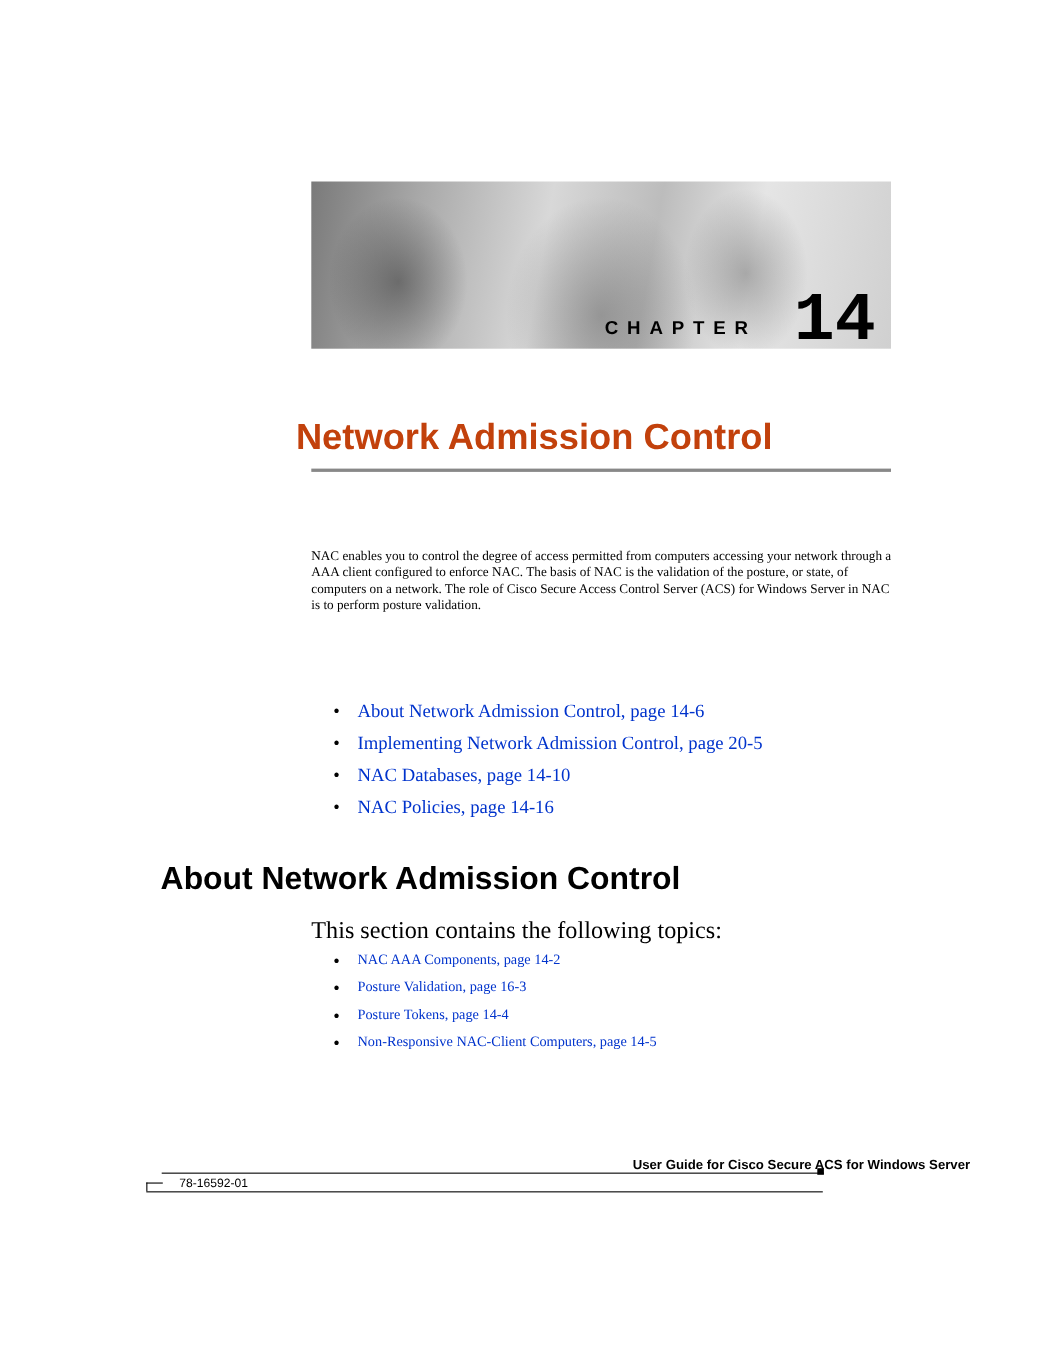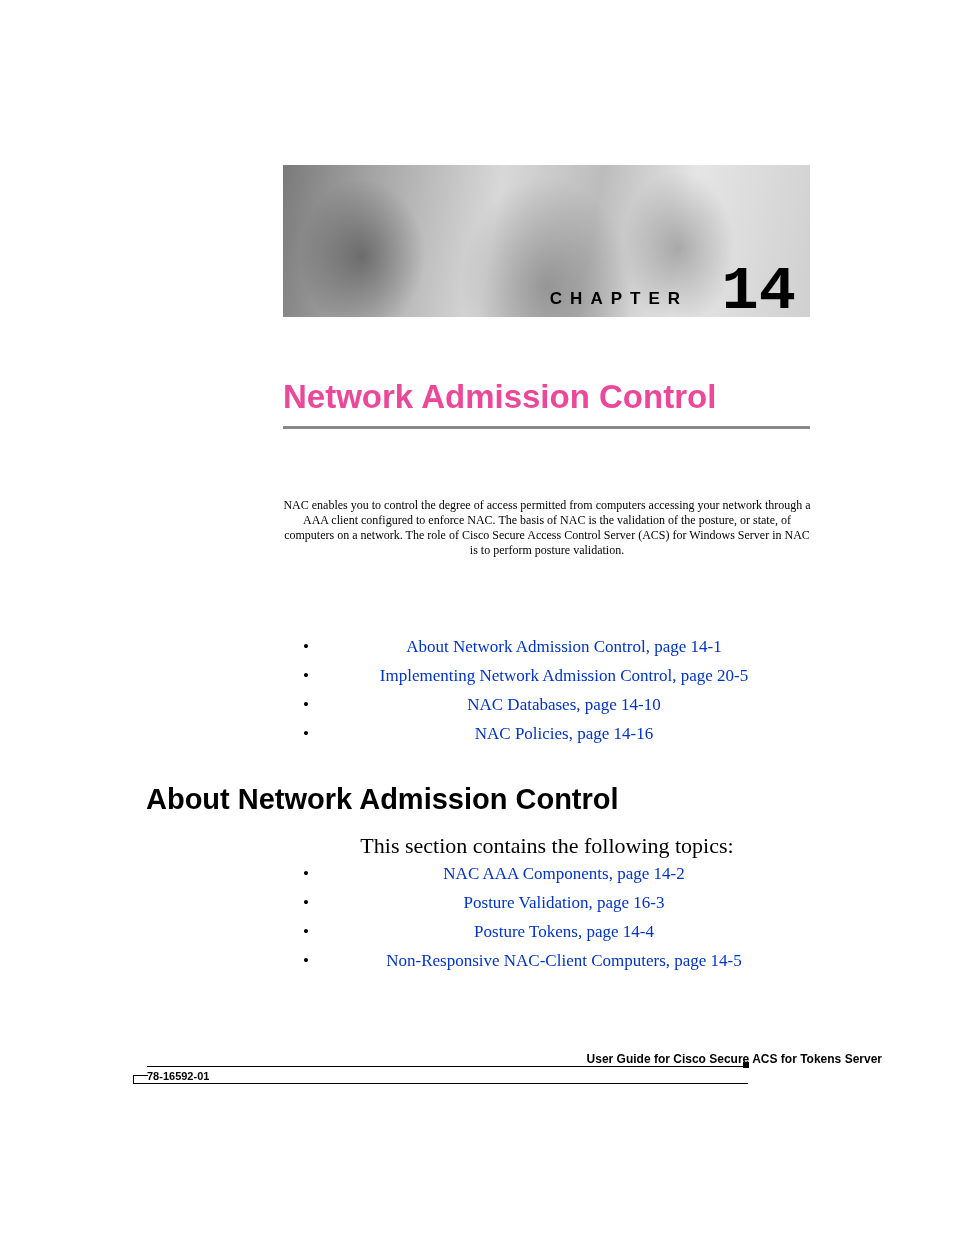--- a/index.html
+++ b/index.html
@@ -8,21 +8,20 @@
     font-family: 'Times New Roman', Times, serif;
     background: #fff;
     color: #000;
     width: 954px;
   }
   .page {
     width: 954px;
     height: 1235px;
     position: relative;
     box-sizing: border-box;
-    text-align: center;
   }
   .banner {
     position: absolute;
     left: 283px;
     top: 165px;
     width: 527px;
     height: 152px;
     background: linear-gradient(100deg, #7a7a7a 0%, #a8a8a8 18%, #d8d8d8 40%, #bcbcbc 58%, #e5e5e5 75%, #d0d0d0 100%);
     overflow: hidden;
   }
@@ -52,26 +51,26 @@
     bottom: -6px;
     font-family: Liberation Mono, monospace;
     font-weight: 900;
     font-size: 62px;
     color: #000;
     z-index: 2;
     line-height: 1;
   }
   .main-title {
     position: absolute;
-    left: 283px;
+    left: 269px;
     top: 378px;
     font-family: Arial, Helvetica, sans-serif;
     font-weight: bold;
     font-size: 33px;
-    color: #ec4899;
+    color: #c2410c;
   }
   .title-rule {
     position: absolute;
     left: 283px;
     top: 426px;
     width: 527px;
     height: 3px;
     background: #888;
   }
   .intro-para {
@@ -130,21 +129,21 @@
     left: 283px;
     top: 833px;
     width: 528px;
     font-size: 22px;
   }
   .section-list {
     position: absolute;
     left: 303px;
     top: 855px;
     width: 500px;
-    font-size: 17px;
+    font-size: 13px;
     list-style: none;
     padding: 0;
     margin: 0;
   }
   .section-list li {
     margin: 9px 0;
     padding-left: 22px;
     position: relative;
   }
   .section-list li::before {
@@ -194,24 +193,24 @@
   .footer-guide {
     position: absolute;
     right: 72px;
     top: 1052px;
     font-family: Arial, Helvetica, sans-serif;
     font-weight: bold;
     font-size: 12px;
   }
   .footer-docnum {
     position: absolute;
-    left: 147px;
+    left: 163px;
     top: 1070px;
     font-family: Arial, Helvetica, sans-serif;
-    font-weight: bold;
+    font-weight: normal;
     font-size: 11px;
   }
   .footer-pagenum-wrap {
     position: absolute;
     left: 751px;
     top: 1067px;
     width: 60px;
   }
   .footer-square {
     position: absolute;
@@ -232,38 +231,38 @@
     <div class="chapter-number">14</div>
   </div>
 
   <div class="main-title">Network Admission Control</div>
   <div class="title-rule"></div>
 
   <div class="intro-para">NAC enables you to control the degree of access permitted from computers accessing your network through a AAA client configured to enforce NAC. The basis of NAC is the validation of the posture, or state, of computers on a network. The role of Cisco Secure Access Control Server (ACS) for Windows Server in NAC is to perform posture validation.</div>
 
 
   <ul class="topics-list">
-    <li><a href="#">About Network Admission Control, page 14-1</a></li>
+    <li><a href="#">About Network Admission Control, page 14-6</a></li>
     <li><a href="#">Implementing Network Admission Control, page 20-5</a></li>
     <li><a href="#">NAC Databases, page 14-10</a></li>
     <li><a href="#">NAC Policies, page 14-16</a></li>
   </ul>
 
   <div class="section-title">About Network Admission Control</div>
 
   <div class="section-intro">This section contains the following topics:</div>
 
   <ul class="section-list">
     <li><a href="#">NAC AAA Components, page 14-2</a></li>
     <li><a href="#">Posture Validation, page 16-3</a></li>
     <li><a href="#">Posture Tokens, page 14-4</a></li>
     <li><a href="#">Non-Responsive NAC-Client Computers, page 14-5</a></li>
   </ul>
 
-  <div class="footer-guide">User Guide for Cisco Secure ACS for Tokens Server</div>
+  <div class="footer-guide">User Guide for Cisco Secure ACS for Windows Server</div>
   <div class="footer-square"></div>
   <div class="footer-rule-top"></div>
   <div class="footer-left-htick"></div>
   <div class="footer-left-tick"></div>
   <div class="footer-rule-bottom"></div>
   <div class="footer-docnum">78-16592-01</div>
   <div class="footer-pagenum-wrap">
     
   </div>
 

